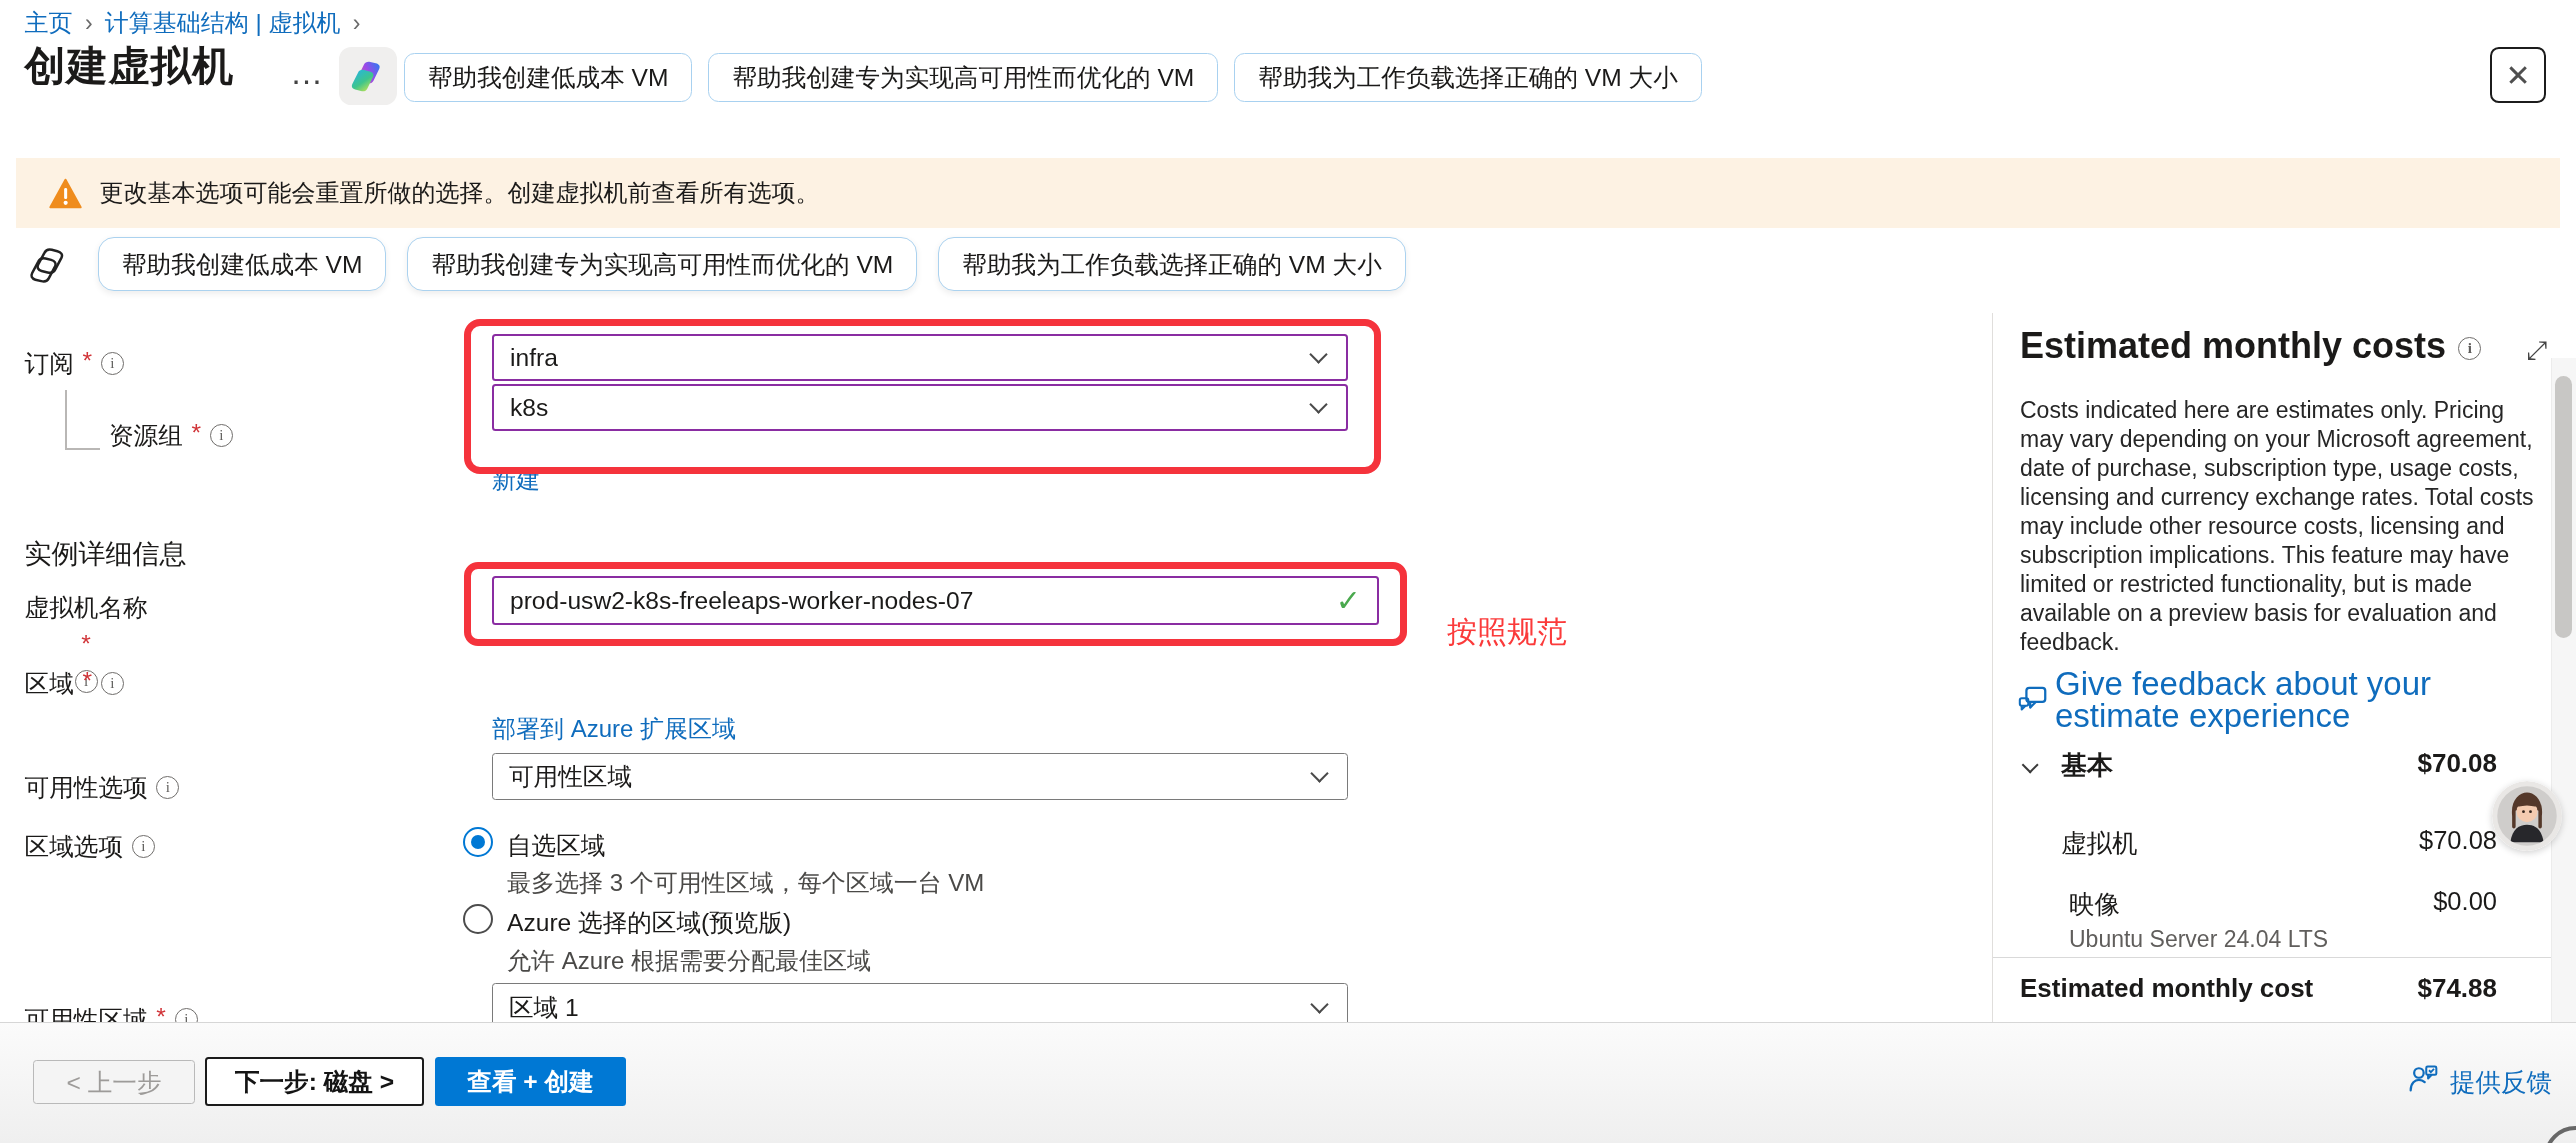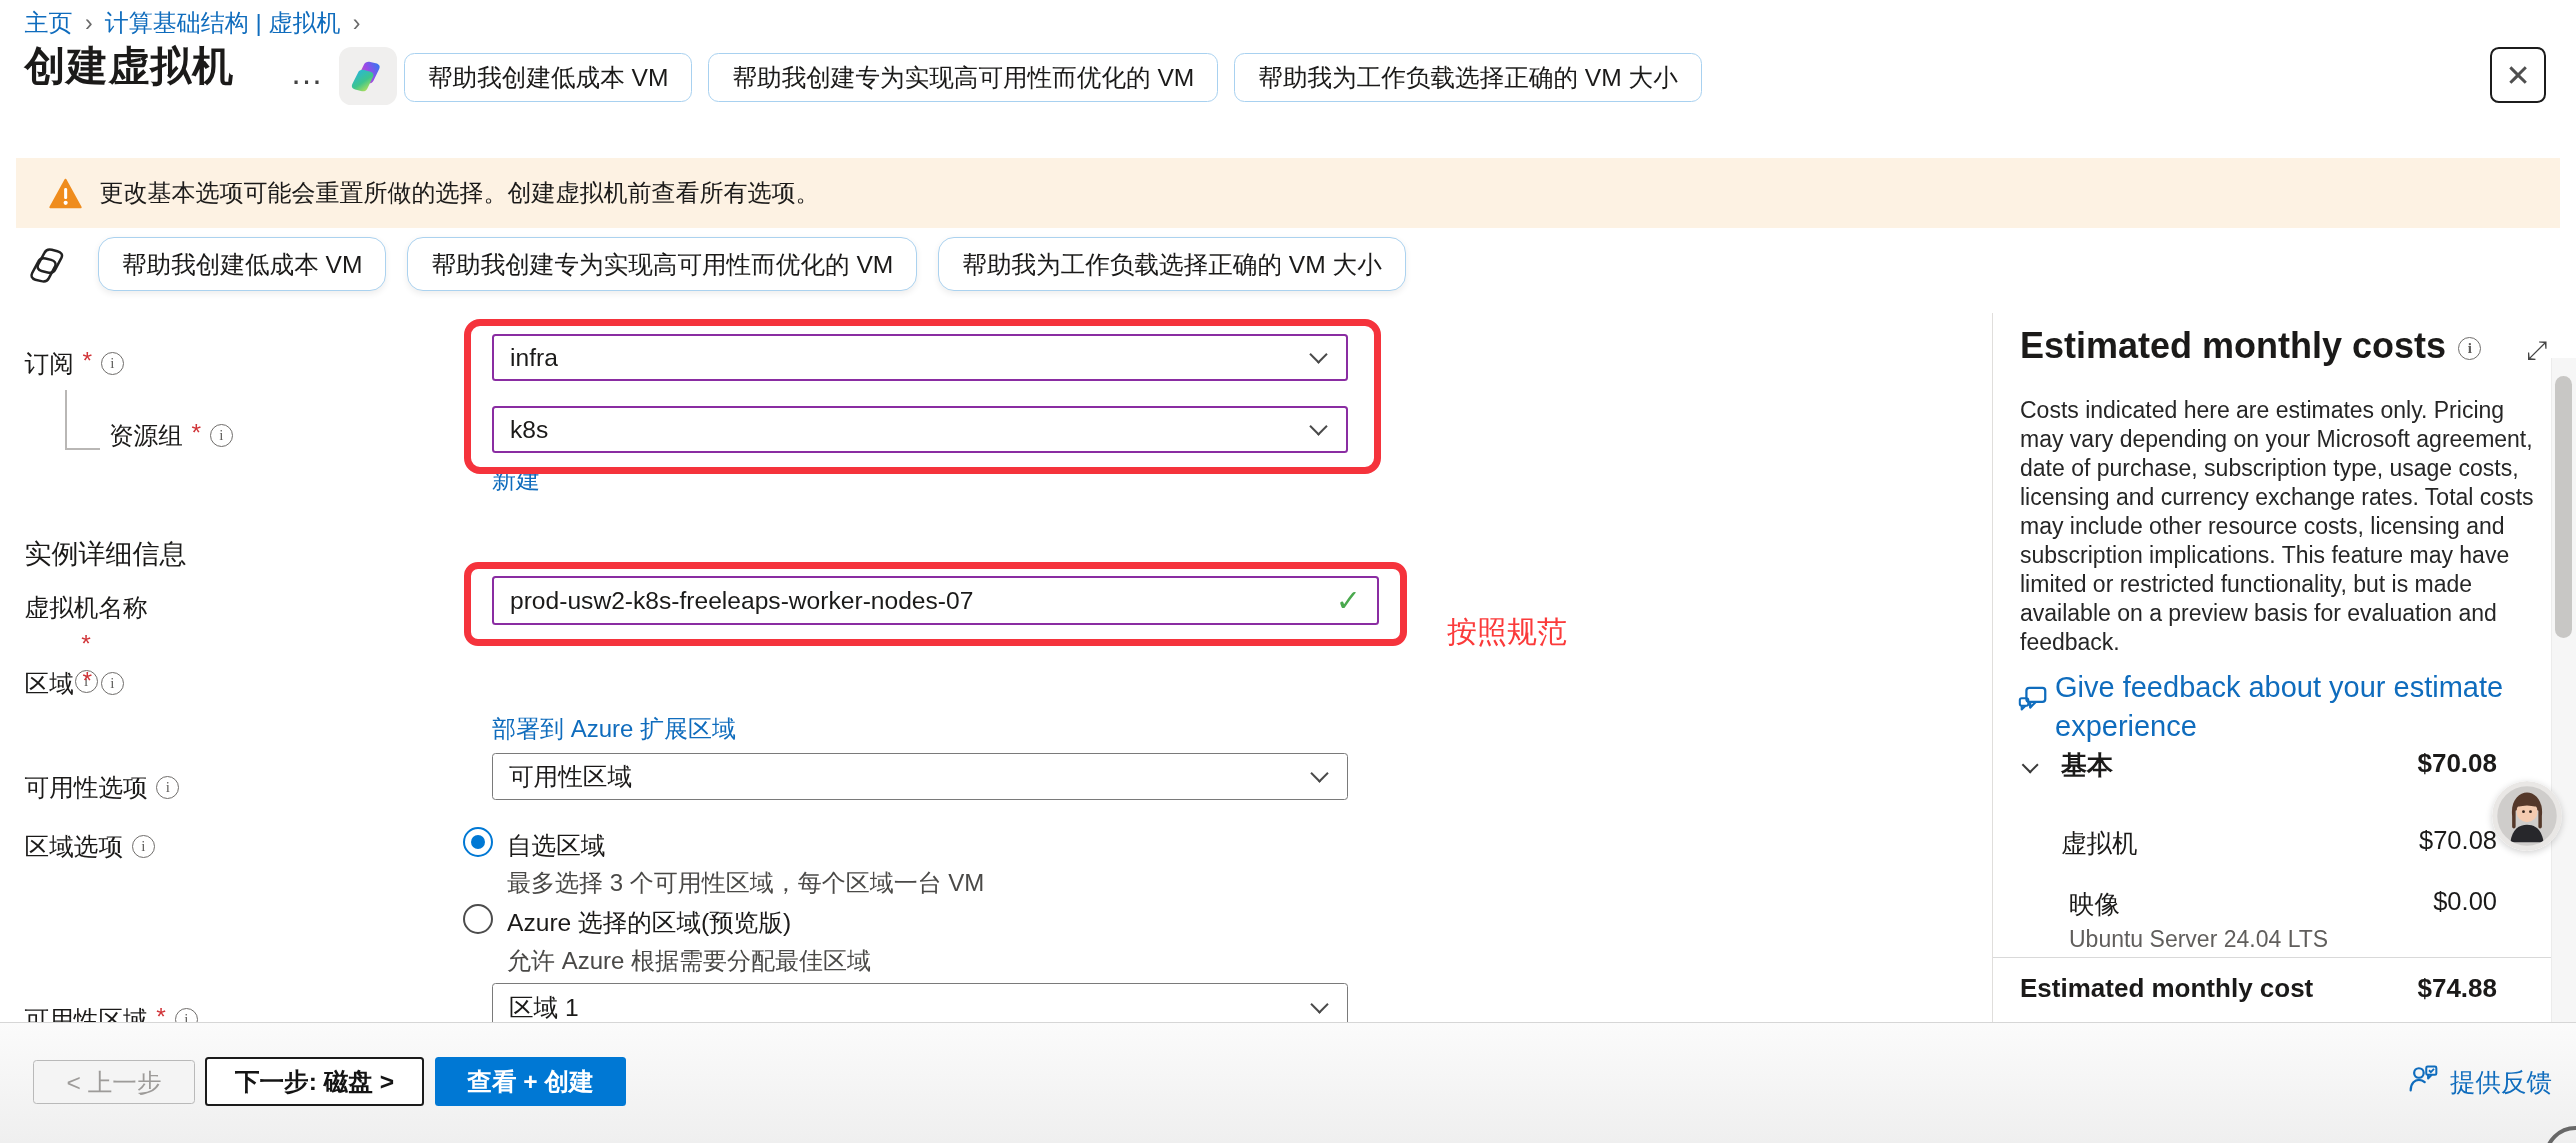--- a/index.html
+++ b/index.html
@@ -45,21 +45,21 @@
   .lbl-zoneopt{ left:24.6px; top:830px; }
   .lbl-availzone { left:24.6px; top:1003px; }
   .conn-v { position:absolute; left:65px; top:390px; width:1.8px; height:58px; background:#b9b7b5; }
   .conn-h { position:absolute; left:65px; top:448px; width:35px; height:1.8px; background:#b9b7b5; }
   .section-h { position:absolute; left:24.6px; top:536px; font-size:27px; font-weight:400; }
   .dd { position:absolute; left:492px; width:856px; height:47px; background:#fff;
         border:1.8px solid #7a7a7a; border-radius:3.5px; display:flex; align-items:center;
         justify-content:space-between; padding:0 21px 0 16px; font-size:24.6px; cursor:pointer; }
   .dd.purple { border:2.6px solid #8a2da2; }
   .dd-sub   { top:334px; }
-  .dd-rg    { top:406px; }
+  .dd-rg    { top:384px; }
   .dd-region{ top:651px; }
   .dd-avail { top:753px; }
   .dd-zone  { top:983px; height:49px; }
   .chev { width:13px; height:13px; border-right:2.6px solid #4a4a4a; border-bottom:2.6px solid #4a4a4a;
           transform:rotate(45deg); margin-top:-6.1px; flex:0 0 auto; }
   .link { color:#0f6cbd; font-size:24px; cursor:pointer; text-decoration:none; position:absolute; }
   .link-new  { left:492px; top:464px; }
   .link-edge { left:492px; top:713px; }
   .inputwrap { position:absolute; left:492px; top:576px; width:887px; height:49px;
                border:2.6px solid #8a2da2; border-radius:3.5px; background:#fff;
@@ -82,21 +82,21 @@
   .red2 { left:464px; top:562px; width:943px; height:84px; border-radius:14px; }
   .red-note { position:absolute; left:1447px; top:612px; font-size:30px; color:#fb3a3a; z-index:50; }
   
   .panel { position:absolute; left:1992px; top:313px; width:584px; height:709px; background:#fff; border-left:0.9px solid #e0dedc; }
   .panel .p-title { position:absolute; left:27px; top:12.3px; font-size:36px; font-weight:700; display:flex; align-items:center; gap:12.3px; }
   .panel .p-title .info { margin-top:5.3px; }
   .collapse { position:absolute; left:528px; top:21px; width:32px; height:32px; font-size:26px; color:#444;
               display:flex; align-items:center; justify-content:center; cursor:pointer; }
   .p-desc { position:absolute; left:27px; top:83px; width:522px; font-size:23px; line-height:29px; color:#262626; }
   .fb-ico { position:absolute; left:24px; top:372px; width:32px; height:32px; cursor:pointer; }
-  .fb-link { position:absolute; left:62px; top:355px; width:465px; font-size:29px; line-height:39px; color:#0f6cbd; cursor:pointer; }
+  .fb-link { position:absolute; left:62px; top:355px; width:465px; font-size:33px; line-height:32px; color:#0f6cbd; cursor:pointer; }
   .g-chev { position:absolute; left:31px; top:446px; width:12.3px; height:12.3px; border-right:2.6px solid #3a3a3a;
             border-bottom:2.6px solid #3a3a3a; transform:rotate(45deg); cursor:pointer; }
   .g-name { position:absolute; left:68px; top:435px; font-size:26px; font-weight:700; }
   .g-amt  { position:absolute; left:263px; top:435px; width:241px; text-align:right; font-size:26px; font-weight:700; }
   .i-vm-name { position:absolute; left:68px; top:513px; font-size:25.5px; }
   .i-vm-amt  { position:absolute; left:263px; top:513px; width:241px; text-align:right; font-size:25.5px; }
   .i-img-name{ position:absolute; left:76px; top:574px; font-size:25.5px; }
   .i-img-amt { position:absolute; left:263px; top:574px; width:241px; text-align:right; font-size:25.5px; }
   .i-img-det { position:absolute; left:76px; top:613px; font-size:23px; color:#605e5c; }
   .p-div { position:absolute; left:0; top:644px; width:584px; height:0.9px; background:#d9d9d9; }

